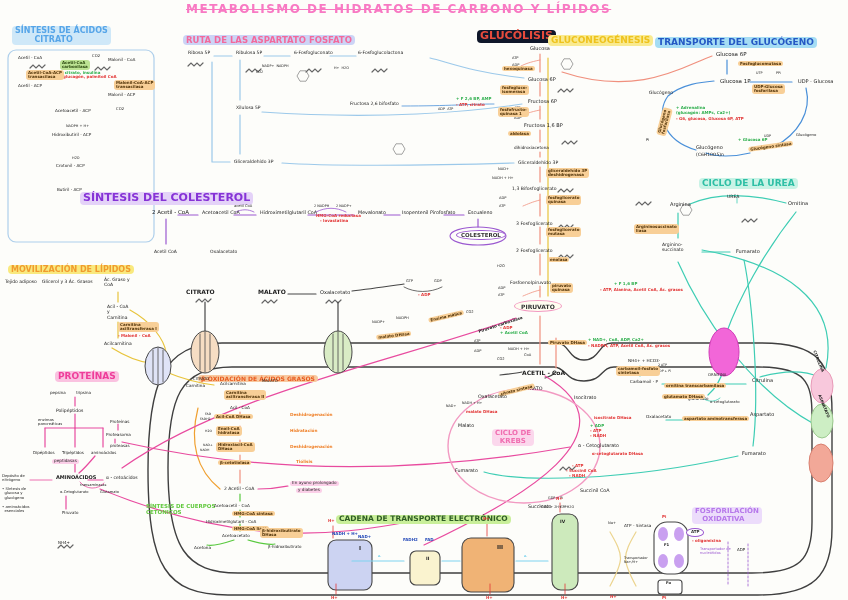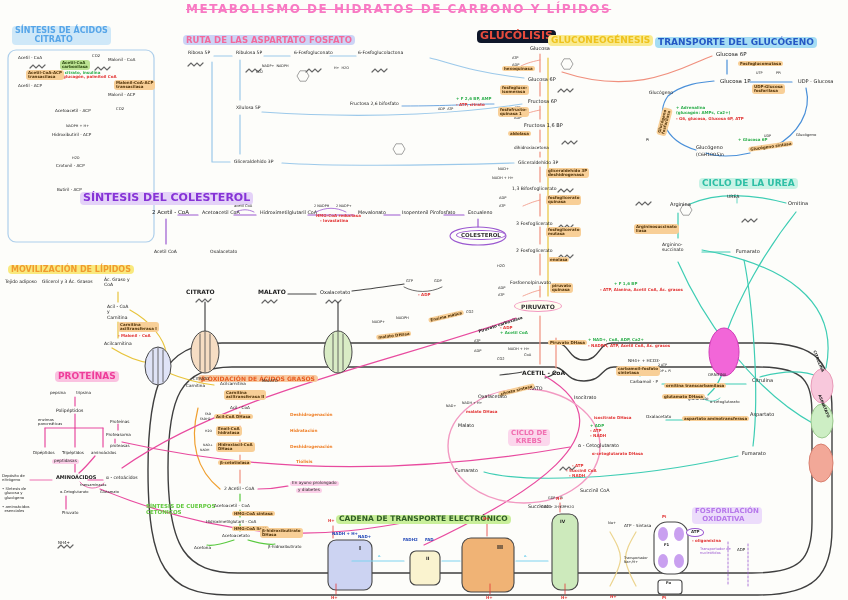--- a/index.html
+++ b/index.html
@@ -281,21 +281,21 @@
       <div class="lbl hd" style="left: 12px; top: 26px; font-size: 8px; color: rgb(86, 165, 232); background: rgb(207, 232, 248);">SÍNTESIS DE ÁCIDOS
        CITRATO</div>
       <div class="lbl hd" style="left: 183px; top: 35px; font-size: 8.5px; color: rgb(242, 105, 156); background: rgb(204, 212, 246);">RUTA DE LAS ASPARTATO FOSFATO</div>
       <div class="lbl hd" style="left: 477px; top: 30px; font-size: 11px; color: rgb(232, 75, 60); background: #0f172a;">GLUCÓLISIS</div>
       <div class="lbl hd" style="left: 548px; top: 35px; font-size: 9px; color: rgb(238, 194, 28); background: rgb(249, 234, 144);">GLUCONEOGÉNESIS</div>
       <div class="lbl hd" style="left: 655px; top: 37px; font-size: 9px; color: rgb(36, 88, 196); background: rgb(165, 221, 244);">TRANSPORTE DEL GLUCÓGENO</div>
       <div class="lbl hd" style="left: 699px; top: 178px; font-size: 9px; color: rgb(46, 191, 165); background: rgb(201, 243, 230);">CICLO DE LA UREA</div>
       <div class="lbl hd" style="left: 80px; top: 192px; font-size: 11px; color: rgb(134, 51, 214); background: rgb(228, 210, 248);">SÍNTESIS DEL COLESTEROL</div>
       <div class="lbl hd" style="left: 8px; top: 265px; font-size: 8px; color: rgb(240, 155, 46); background: rgb(249, 233, 126);">MOVILIZACIÓN DE LÍPIDOS</div>
       <div class="lbl hd" style="left: 55px; top: 371px; font-size: 9px; color: rgb(238, 61, 154); background: rgb(250, 194, 224);">PROTEÍNAS</div>
-      <div class="lbl hd" style="left: 508px; top: 429px; font-size: 7px; color: rgb(240, 110, 176); background: rgb(251, 215, 236);">CICLO DE
+      <div class="lbl hd" style="left: 492px; top: 429px; font-size: 7px; color: rgb(240, 110, 176); background: rgb(251, 215, 236);">CICLO DE
   KREBS</div>
       <div class="lbl hd" style="left: 336px; top: 515px; font-size: 7.5px; color: rgb(47, 93, 37); background: rgb(201, 239, 154);">CADENA DE TRANSPORTE ELECTRÓNICO</div>
       <div class="lbl hd" style="left: 692px; top: 507px; font-size: 7px; color: rgb(182, 120, 234); background: rgb(236, 220, 251);">FOSFORILACIÓN
    OXIDATIVA</div>
       <div class="lbl hd" style="left: 198px; top: 375px; font-size: 6px; color: rgb(232, 92, 32); background: rgb(248, 201, 160);">β-OXIDACIÓN DE ÁCIDOS GRASOS</div>
       <div class="lbl gl" style="left: 146px; top: 503px; font-size: 5.5px;">SÍNTESIS DE CUERPOS
 CETÓNICOS</div>
       <div class="lbl " style="left: 18px; top: 56px; font-size: 4.2px;">Acetil - CoA</div>
       <div class="lbl " style="left: 92px; top: 54px; font-size: 3.8px;">CO2</div>
       <div class="lbl " style="left: 108px; top: 58px; font-size: 4.2px;">Malonil - CoA</div>

